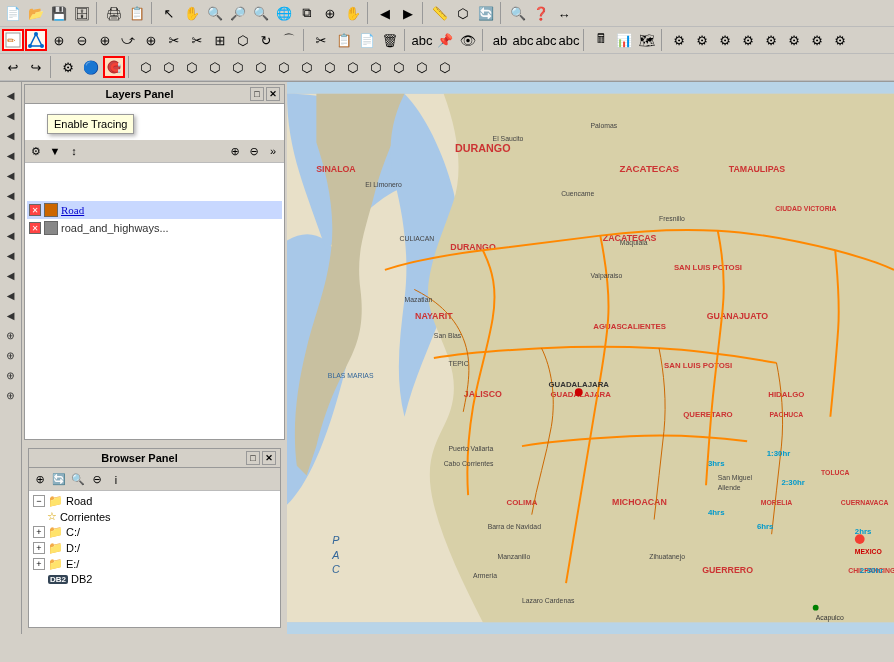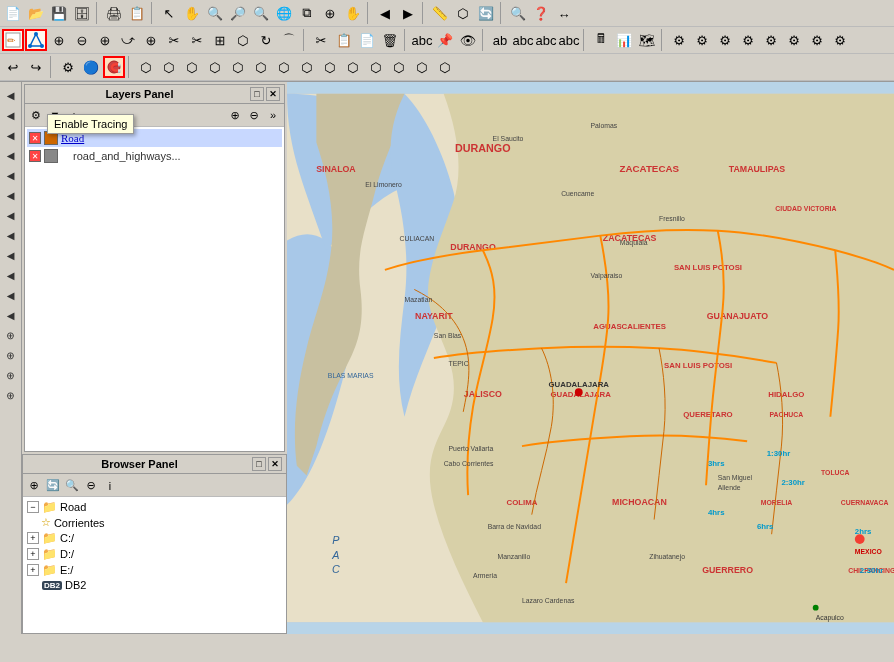--- a/index.html
+++ b/index.html
@@ -73,20 +73,21 @@
 
     
     .layer-panel {
       flex: 1;
       border: 1px solid #999;
       background: #fff;
       margin: 2px;
       display: flex;
       flex-direction: column;
       min-height: 0;
+      gap: 36px;
     }
 
     .panel-titlebar {
       background: #d4d0c8;
       border-bottom: 1px solid #999;
       padding: 2px 4px;
       display: flex;
       align-items: center;
       justify-content: space-between;
       font-size: 11px;
@@ -143,42 +144,42 @@
       font-size: 8px;
     }
     .layer-checkbox.checked { background: #ff4444; color: white; }
 
     .layer-color-swatch {
       width: 14px; height: 14px;
       border: 1px solid #666;
     }
 
     .layer-name { font-size: 11px; color: #0000cc; text-decoration: underline; font-family: Liberation Serif, serif; }
-    .layer-name-plain { font-size: 11px; color: #333; margin-left: 12px; }
+    .layer-name-plain { font-size: 11px; color: #333; }
 
     
     .tooltip-popup {
       position: absolute;
       top: 114px;
       left: 47px;
       background: #ffffdd;
       border: 1px solid #999;
       padding: 3px 6px;
       font-size: 11px;
       z-index: 100;
       white-space: nowrap;
       box-shadow: 2px 2px 4px rgba(0,0,0,0.3);
     }
 
     
     .browser-panel {
       height: 180px;
       border: 1px solid #999;
       background: #fff;
-      margin: 0;
+      margin: 6px;
       display: flex;
       flex-direction: column;
     }
 
     .browser-toolbar {
       display: flex;
       align-items: center;
       padding: 2px;
       gap: 1px;
       background: #d4d0c8;

